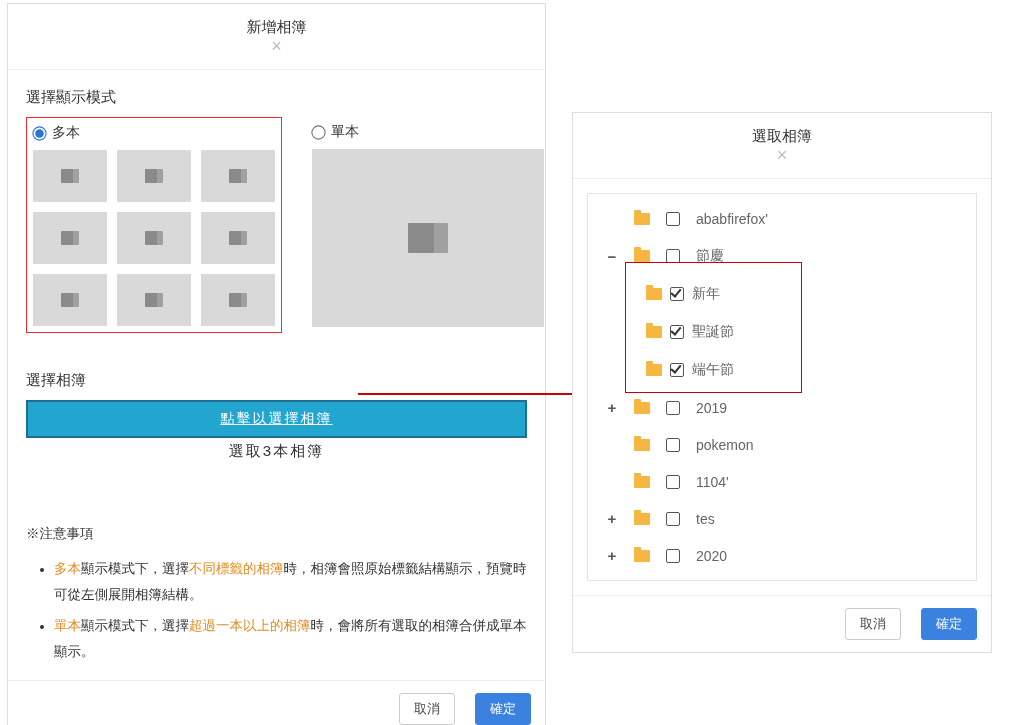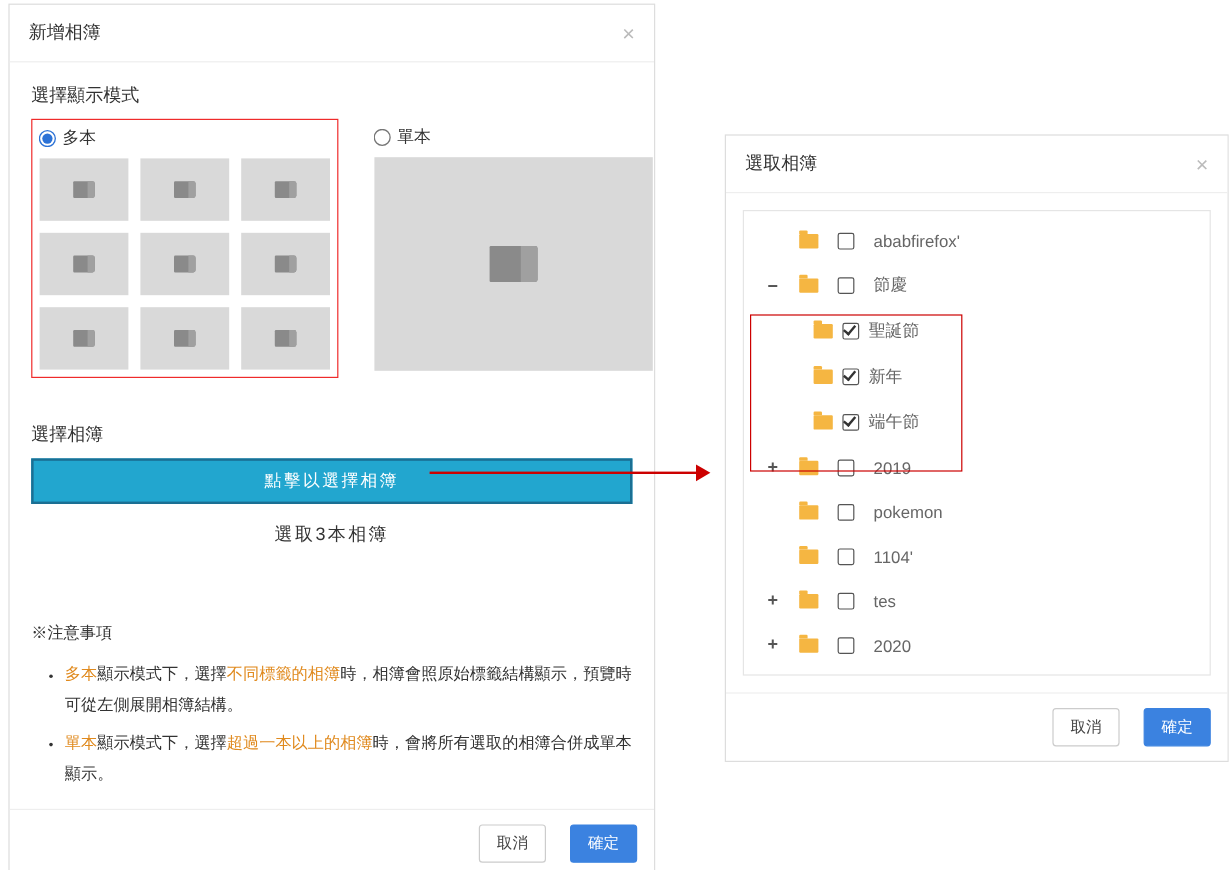--- a/index.html
+++ b/index.html
@@ -20,20 +20,21 @@
     width: 539px;
     border: 1px solid #ddd;
     background: #fff;
   }
   .modal-header {
     padding: 14px 16px;
     border-bottom: 1px solid #eee;
     display: flex;
     justify-content: space-between;
     align-items: center;
+    flex-direction: column;
   }
   .modal-title { font-size: 15px; color: #333; }
   .close-x {
     color: #bbb;
     font-size: 18px;
     cursor: pointer;
     line-height: 1;
   }
   .modal-body { padding: 18px 18px 8px 18px; }
 
@@ -107,24 +108,25 @@
     width: 100%;
     background: #22a6cf;
     color: #fff;
     text-align: center;
     padding: 8px 0;
     border: 2px solid #1b6f93;
     font-size: 14px;
     letter-spacing: 2px;
     cursor: pointer;
     position: relative;
+    text-decoration: underline;
   }
   .selected-count {
     text-align: center;
-    margin-top: 16px;
+    margin-top: 4px;
     font-size: 15px;
     letter-spacing: 2px;
   }
 
   .notes { margin-top: 64px; font-size: 13.5px; color: #333; }
   .notes-title { margin-bottom: 14px; }
   .notes ul { list-style: disc; padding-left: 28px; font-family: Liberation Mono, monospace; }
   .notes li { line-height: 1.9; margin-bottom: 6px; }
   .em { color: #e08a1e; }
 
@@ -165,21 +167,21 @@
     top: 387px;
     width: 0; height: 0;
     border-left: 12px solid #cc0000;
     border-top: 7px solid transparent;
     border-bottom: 7px solid transparent;
   }
 
   
   .modal-right {
     position: absolute;
-    left: 604px; top: 112px;
+    left: 572px; top: 112px;
     width: 420px;
     border: 1px solid #ddd;
     background: #fff;
   }
   .tree-wrap {
     margin: 14px;
     border: 1px solid #e5e5e5;
   }
   .tree { padding: 6px 0; }
   .tree-row {
@@ -346,27 +348,27 @@
         <span class="ind">−</span>
         <span class="folder"></span>
         <span class="chk"></span>
         <span class="tree-label">節慶</span>
       </div>
 
       <div class="tree-row level1">
         <span class="ind blank">+</span>
         <span class="folder"></span>
         <span class="chk checked"></span>
+        <span class="tree-label">新年</span>
+      </div>
+      <div class="tree-row level1">
+        <span class="ind blank">+</span>
+        <span class="folder"></span>
+        <span class="chk checked"></span>
         <span class="tree-label">聖誕節</span>
-      </div>
-      <div class="tree-row level1">
-        <span class="ind blank">+</span>
-        <span class="folder"></span>
-        <span class="chk checked"></span>
-        <span class="tree-label">新年</span>
       </div>
       <div class="tree-row level1">
         <span class="ind blank">+</span>
         <span class="folder"></span>
         <span class="chk checked"></span>
         <span class="tree-label">端午節</span>
       </div>
 
       <div class="tree-row level0">
         <span class="ind">+</span>

